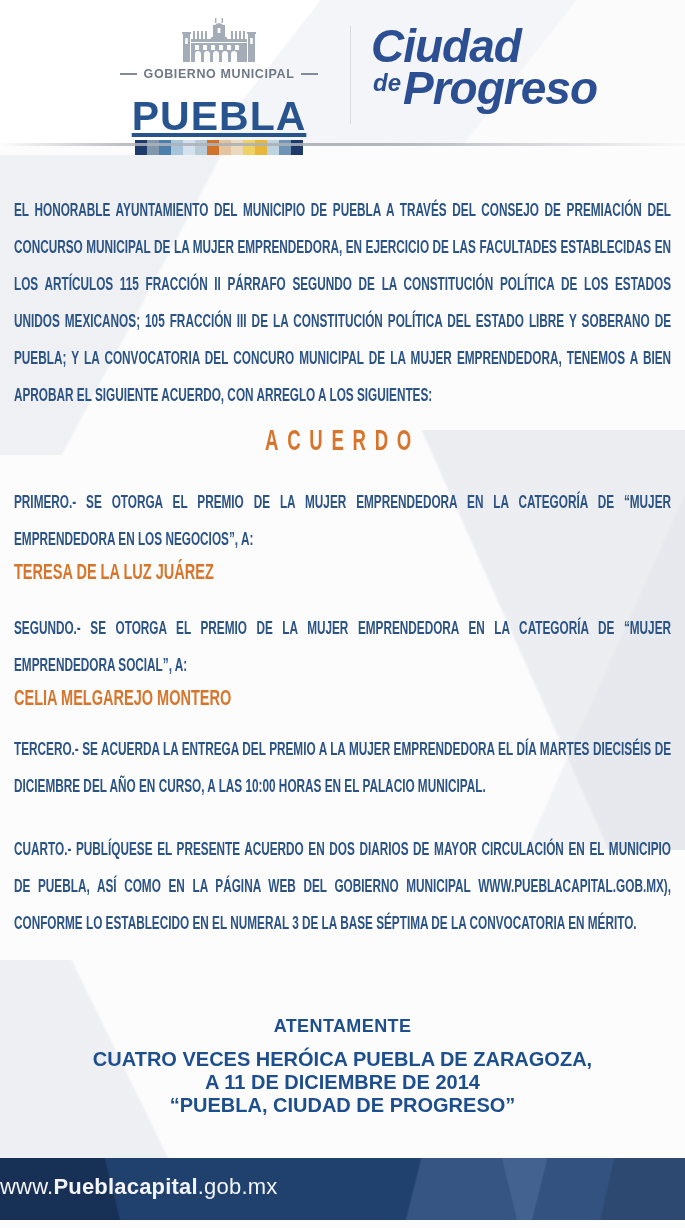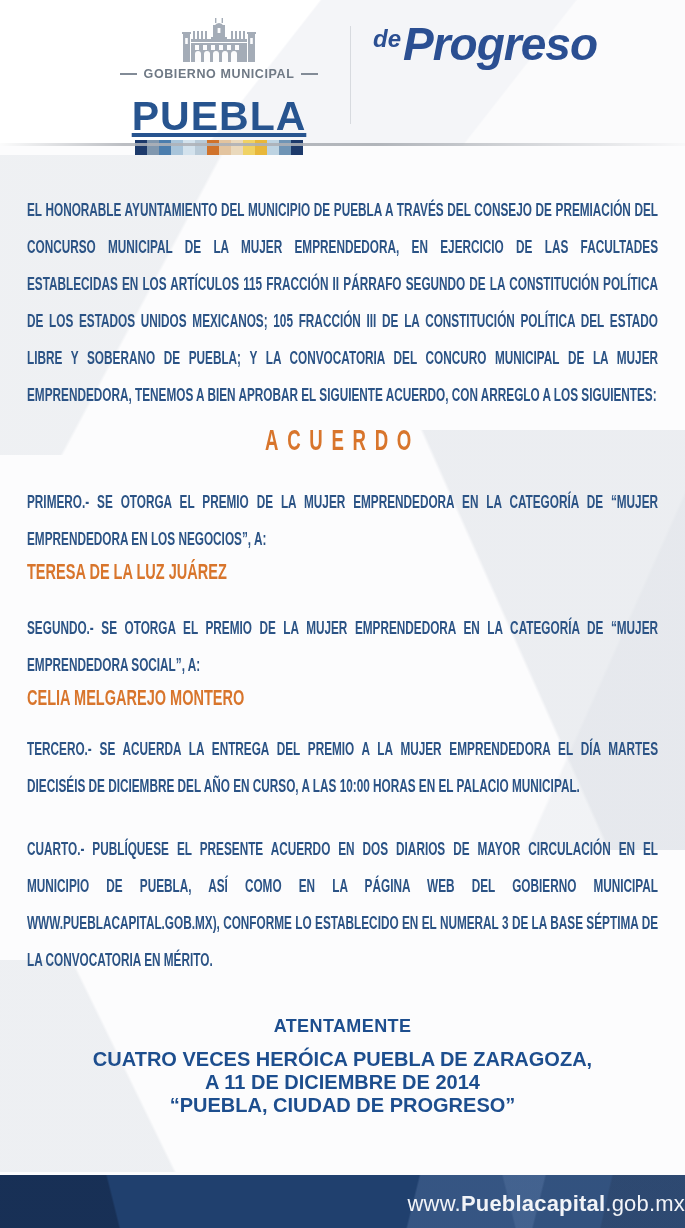--- a/index.html
+++ b/index.html
@@ -56,21 +56,21 @@
   .strip-seg{width:12px;height:15px;}
   .v-divider{width:1px;height:98px;background:#D7DADF;margin-top:26px;}
   .brand{margin-top:24px;padding-left:20px;color:#2B4F92;}
   .brand-line1{
     font-size:46px;line-height:44px;font-weight:bold;font-style:italic;letter-spacing:-1px;
   }
   .brand-line2{display:flex;align-items:flex-start;margin-top:-4px;}
   .brand-de{font-size:24px;font-weight:bold;font-style:italic;line-height:26px;margin:6px 2px 0 2px;}
   .brand-progreso{font-size:46px;line-height:48px;font-weight:bold;font-style:italic;letter-spacing:-1px;}
   
-  .content{position:relative;padding:0 27px;}
+  .content{position:relative;padding:0 14px;}
   .cond{
     font-weight:bold;color:var(--navy);
     transform:scaleX(0.62);transform-origin:0 0;width:161.3%;
   }
   .intro{
     margin-top:45px;height:222px;
     font-size:19px;line-height:37px;text-align:justify;
   }
   .acuerdo{
     margin-top:10px;height:34px;
@@ -89,28 +89,28 @@
   .sec-2{margin-top:22px;}
   .sec-3{margin-top:17px;}
   .sec-4{margin-top:26px;}
   
   .closing{margin-top:8px;text-align:center;color:var(--closing-navy);font-weight:bold;}
   .salutation{font-size:18px;line-height:24px;letter-spacing:0.4px;margin-top:36px;}
   .place{margin-top:10px;font-size:20px;line-height:23px;}
   .council{margin-top:13px;font-size:20px;line-height:23px;}
   
   .footer{
-    position:absolute;left:0;bottom:0;width:100%;height:53px;
+    position:absolute;left:0;bottom:8px;width:100%;height:62px;
     background:
       linear-gradient(104deg,transparent 0 60%,rgba(110,140,185,0.28) 60.3% 78%,transparent 78.3%),
       linear-gradient(76deg,rgba(8,18,40,0.35) 0 17%,transparent 17.3%),
       linear-gradient(256deg,rgba(125,155,195,0.20) 0 26%,transparent 26.3%),
       linear-gradient(283deg,rgba(8,18,40,0.25) 0 12%,transparent 12.3%),
       var(--footer-bg);
-    text-align:right;
+    text-align:left;
   }
   .footer-url{
     display:inline-block;line-height:57px;font-size:22px;color:#F2F4F8;letter-spacing:0.2px;
     text-decoration:none;
   }
   .footer-url b{font-weight:bold;}
 </style>
 </head>
 <body>
 
@@ -181,20 +181,21 @@
           <div class="strip-seg" style="background: rgb(234, 217, 188);"></div>
           <div class="strip-seg" style="background: rgb(240, 210, 100);"></div>
           <div class="strip-seg" style="background: rgb(232, 183, 58);"></div>
           <div class="strip-seg" style="background: rgb(189, 211, 226);"></div>
           <div class="strip-seg" style="background: rgb(111, 148, 181);"></div>
           <div class="strip-seg" style="background: rgb(29, 58, 107);"></div>
         </div>
     </div>
     <div class="v-divider"></div>
     <div class="brand">
+      <div class="brand-line1">Ciudad</div>
       <div class="brand-line2">
         <span class="brand-de">de</span>
         <span class="brand-progreso">Progreso</span>
       </div>
     </div>
     <div class="header-rule"></div>
   </div>
 
   <div class="content">
 

